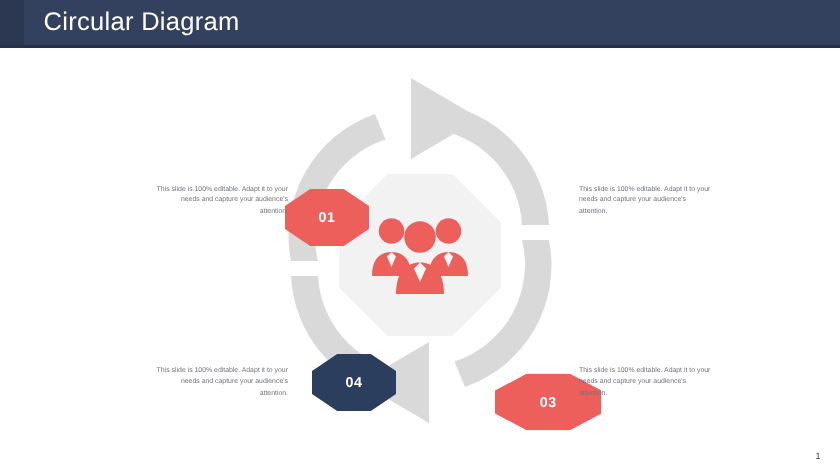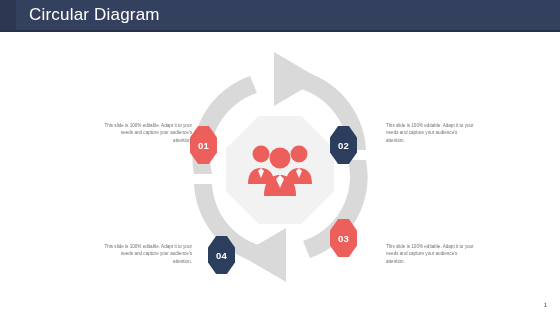--- a/index.html
+++ b/index.html
@@ -86,21 +86,21 @@
     position: absolute;
     left: 20px;
     top: 22px;
     width: 68px;
     height: 62px;
   }
 
   
   .node {
     position: absolute;
-    width: 27px;
+    width: 56px;
     height: 38px;
   }
   .node .oct {
     position: absolute;
     inset: 0;
     clip-path: polygon(30% 0%, 70% 0%, 100% 30%, 100% 70%, 70% 100%, 30% 100%, 0% 70%, 0% 30%);
   }
   .node.red .oct { background: #ec5f5b; }
   .node.navy .oct { background: #2c3e5d; }
   .node-label {
@@ -109,21 +109,21 @@
     display: flex;
     align-items: center;
     justify-content: center;
     font-size: 9.5px;
     font-weight: bold;
     color: #ffffff;
     letter-spacing: 0.3px;
   }
   #node-1 { left: 190px; top: 94px; }
   #node-2 { left: 330px; top: 94px; }
-  #node-3 { left: 330px; top: 187px; }
+  #node-3 { left: 330px; top: 217px; padding-left: 15px; }
   #node-4 { left: 208px; top: 204px; }
 
   
   .desc {
     position: absolute;
     width: 88px;
     font-size: 4.6px;
     line-height: 7.4px;
     color: #6f7277;
   }
@@ -196,24 +196,20 @@
       <circle cx="34" cy="20" r="10.5" fill="#ec5f5b"></circle>
       <path d="M18 58 C18 43 25 37 34 37 C43 37 50 43 50 58 Z" fill="#ec5f5b"></path>
       <polygon points="34,37 30,41 34,50 38,41" fill="#f7f7f7"></polygon>
     </svg>
   </div>
 
   <div class="node red" id="node-1">
     <div class="oct"></div>
     <div class="node-label">01</div>
   </div>
-  <div class="node navy" id="node-2">
-    <div class="oct"></div>
-    <div class="node-label">02</div>
-  </div>
   <div class="node red" id="node-3">
     <div class="oct"></div>
     <div class="node-label">03</div>
   </div>
   <div class="node navy" id="node-4">
     <div class="oct"></div>
     <div class="node-label">04</div>
   </div>
 
   <div class="desc left" id="desc-1">This slide is 100% editable. Adapt it to your needs and capture your audience's attention.</div>

